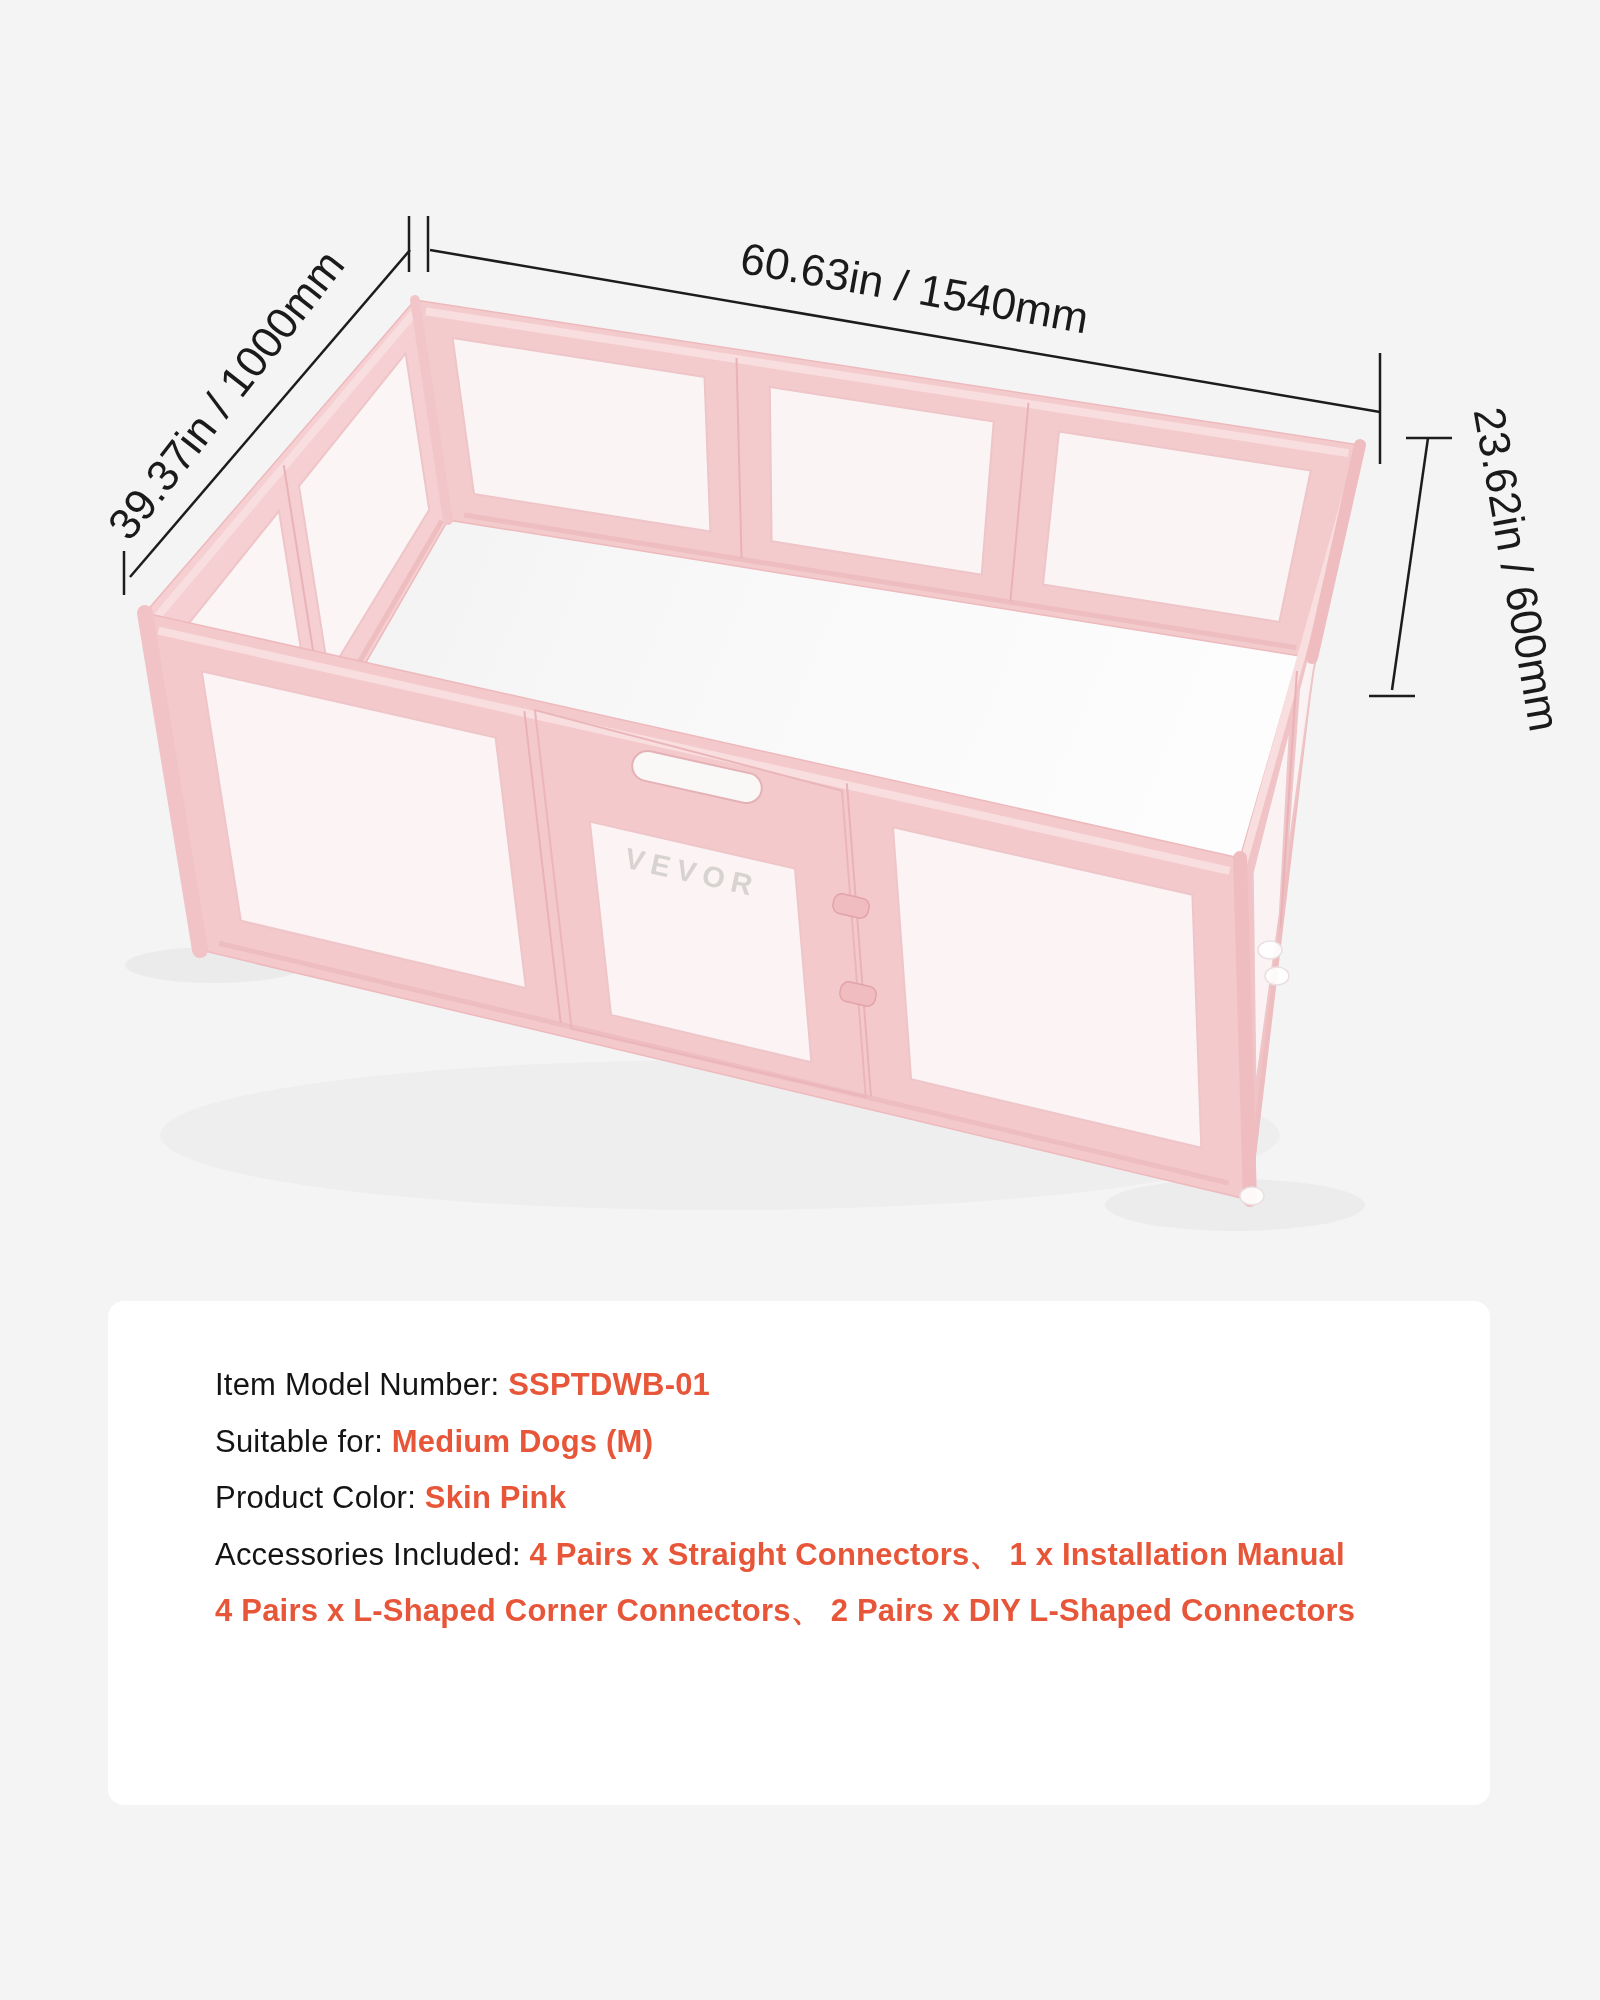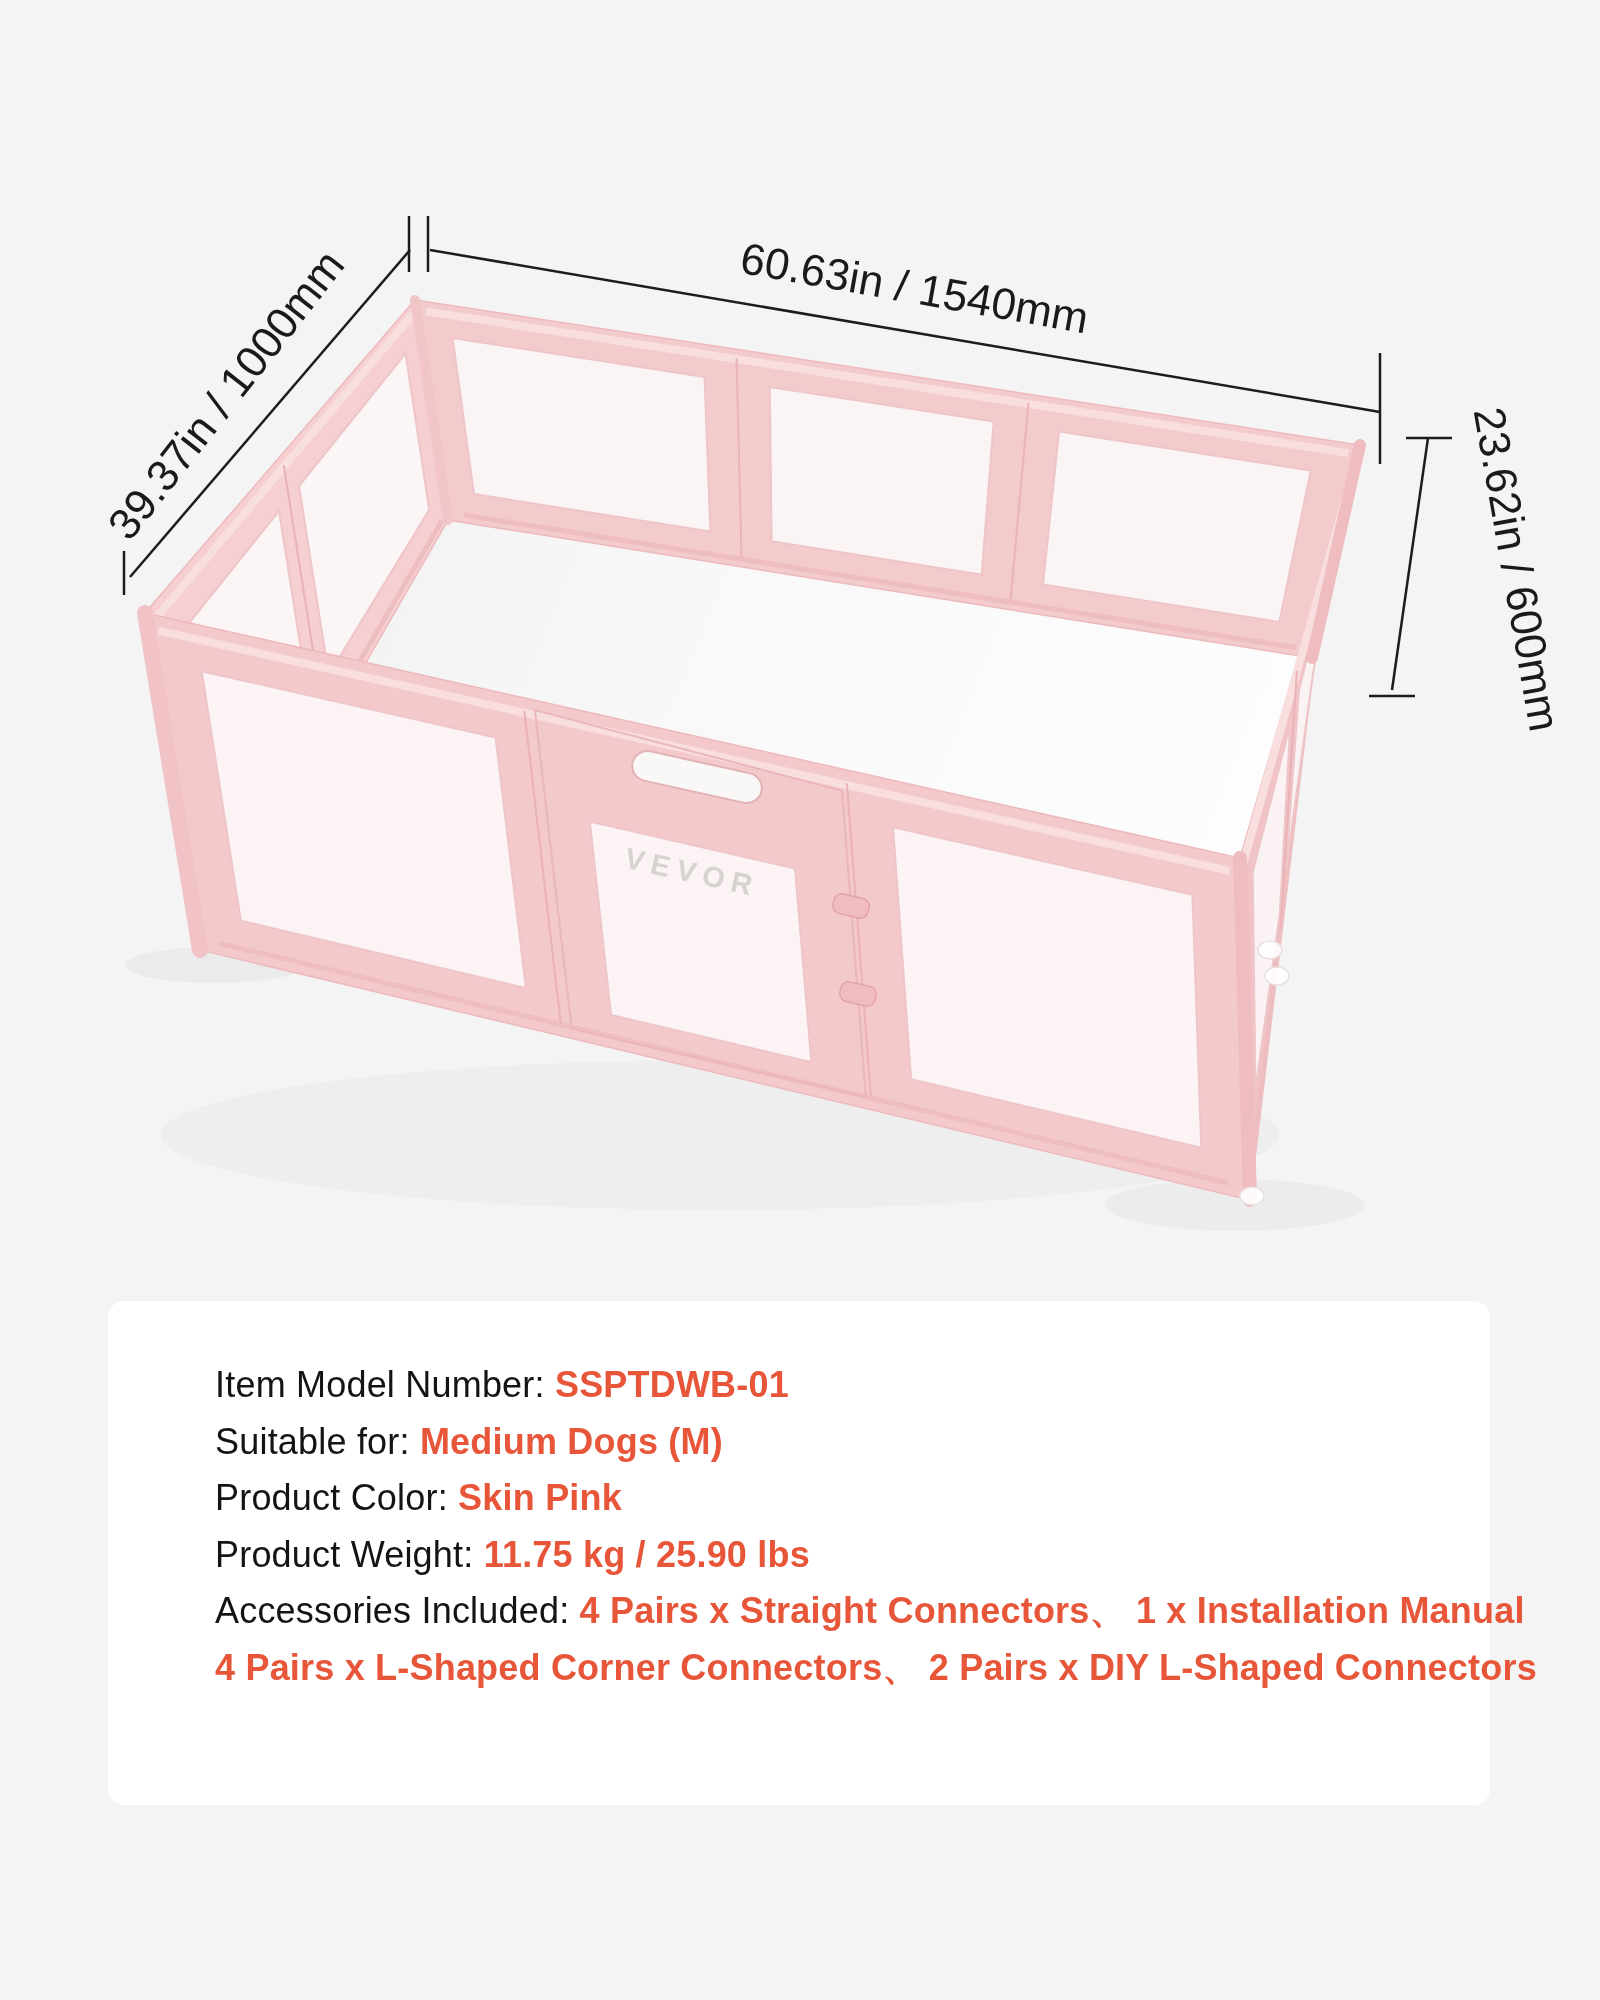--- a/index.html
+++ b/index.html
@@ -26,21 +26,21 @@
   }
   .card{
     position:absolute;
     left:108px;top:1301px;
     width:1382px;height:504px;
     background:#ffffff;
     border-radius:16px;
   }
   .rows{padding:56px 40px 0 107px;}
   .row{
-    font-size:36px;
+    font-size:31px;
     line-height:56.5px;
     color:#141414;
     letter-spacing:0.2px;
     white-space:nowrap;
   }
   .row .val{
     color:#e8563a;
     font-weight:700;
   }
 </style>
@@ -143,19 +143,18 @@
       <text class="dim-label" text-anchor="middle" transform="translate(238 404) rotate(-52)">39.37in / 1000mm</text>
       <text class="dim-label" text-anchor="middle" transform="translate(1502 572) rotate(80)">23.62in / 600mm</text>
     </g>
     </svg>
 
   <div class="card">
     <div class="rows">
       <div class="row"><span class="lbl">Item Model Number: </span><span class="val">SSPTDWB-01</span></div>
       <div class="row"><span class="lbl">Suitable for: </span><span class="val">Medium Dogs (M)</span></div>
       <div class="row"><span class="lbl">Product Color: </span><span class="val">Skin Pink</span></div>
-      <div class="row"><span class="lbl">Product Weight: </span><span class="val">11.75 kg / 25.90 lbs</span></div>
       <div class="row"><span class="lbl">Accessories Included: </span><span class="val">4 Pairs x Straight Connectors、 1 x Installation Manual</span></div>
       <div class="row"><span class="lbl"></span><span class="val">4 Pairs x L-Shaped Corner Connectors、 2 Pairs x DIY L-Shaped Connectors</span></div>
     </div>
   </div>
 
 </div>
 
 </body></html>

